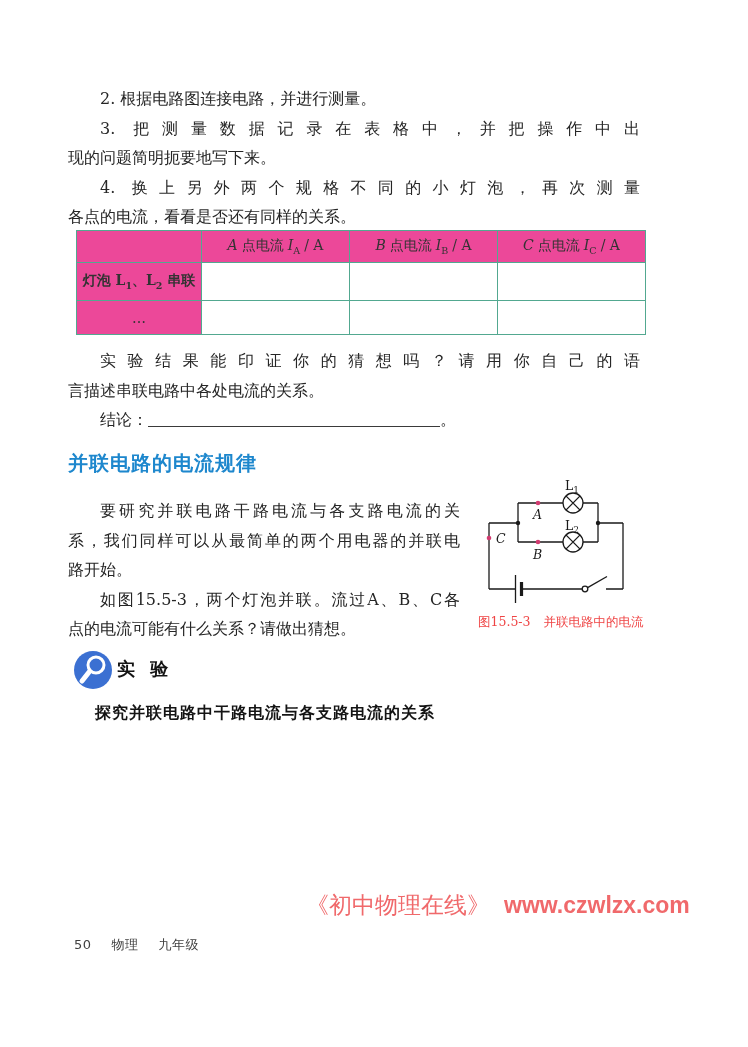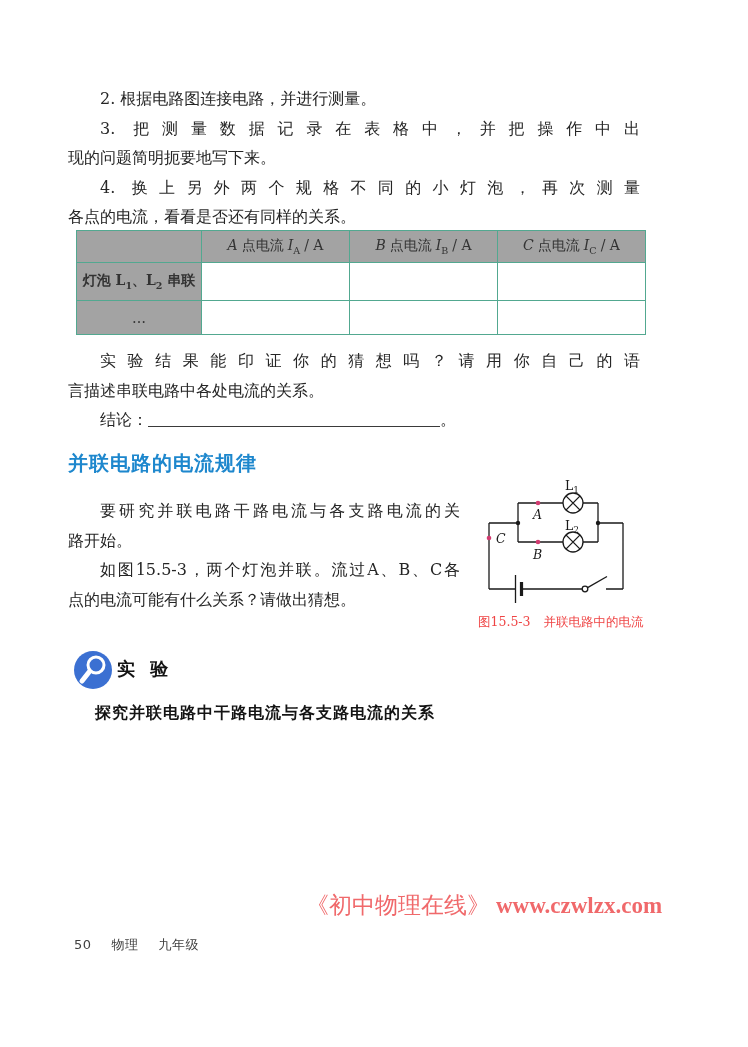--- a/index.html
+++ b/index.html
@@ -21,21 +21,21 @@
 
   
   #heading{position:absolute;left:68px;top:450px;
            font-family:"DejaVu Sans","Liberation Sans",sans-serif;font-weight:bold;
            font-size:20px;letter-spacing:1px;color:#1d87cd;}
 
   
   #meas{position:absolute;left:76px;top:230px;width:570px;border-collapse:collapse;table-layout:fixed;}
   #meas td{border:1px solid #52a890;font-size:14px;text-align:center;vertical-align:middle;
            color:#333;padding:0;background:#ffffff;}
-  #meas .green{background:#a3a3a3;}
+  #meas .green{background:#ec4899;}
   #meas .c1{width:124px;}
   #meas tr:nth-child(1) td{height:31px;}
   #meas tr:nth-child(2) td{height:37px;font-weight:bold;}
   #meas tr:nth-child(3) td{height:33px;}
   #meas sub{font-size:9.5px;}
   #meas i{font-style:italic;}
   .hg{margin-left:4px;}
 
   
   #figwrap{position:absolute;left:477px;top:468px;width:252px;}
@@ -48,21 +48,21 @@
   #exptitle{position:absolute;left:117px;top:657px;
             font-family:"DejaVu Sans","Liberation Sans",sans-serif;font-weight:bold;
             font-size:18px;color:#141414;letter-spacing:2px;word-spacing:5px;}
   #expsub{position:absolute;left:95px;top:703px;
           font-family:"DejaVu Sans","Liberation Sans",sans-serif;font-weight:bold;
           font-size:16px;color:#141414;letter-spacing:1px;}
 
   
   #watermark{position:absolute;left:306px;top:890px;font-size:23px;color:#f0696b;white-space:nowrap;}
   #watermark .wm-book{font-family:"DejaVu Serif","Liberation Serif",serif;}
-  #watermark .wm-url{font-family:Liberation Serif, serif;font-weight:bold;margin-left:6px;}
+  #watermark .wm-url{font-family:Liberation Sans, sans-serif;font-weight:bold;margin-left:14px;}
 
   
   #footer{position:absolute;left:74px;top:936px;
           font-family:"DejaVu Sans","Liberation Sans",sans-serif;
           font-size:13px;color:#3f3f3f;letter-spacing:0.5px;}
   #footer .gap{margin-left:20px;}
 </style>
 </head>
 <body>
 
@@ -112,20 +112,21 @@
     <div class="ln">言描述串联电路中各处电流的关系。</div>
     <div class="ln ind">
       <span>结论：</span><span class="uline"></span><span>。</span>
     </div>
   </div>
 
   <div id="heading">并联电路的电流规律</div>
 
   <div id="secparas" class="tb">
     <div class="ln ind full">要研究并联电路干路电流与各支路电流的关</div>
+    <div class="ln full">系，我们同样可以从最简单的两个用电器的并联电</div>
     <div class="ln">路开始。</div>
     <div class="ln ind full">如图15.5-3，两个灯泡并联。流过A、B、C各</div>
     <div class="ln">点的电流可能有什么关系？请做出猜想。</div>
   </div>
 
   <div id="figwrap">
     <svg width="252" height="140" viewBox="0 0 252 140">
       <g fill="none" stroke="#1a1a1a" stroke-width="1.3">
 
         <path d="M12,55 H41 M41,35 V74 M41,35 H86 M106,35 H121 M41,74 H86 M106,74 H121 M121,35 V74 M121,55 H146 M12,55 V121 M146,55 V121 M12,121 H38.5 M44.5,121 H105.2 M129,121 H146"></path>

